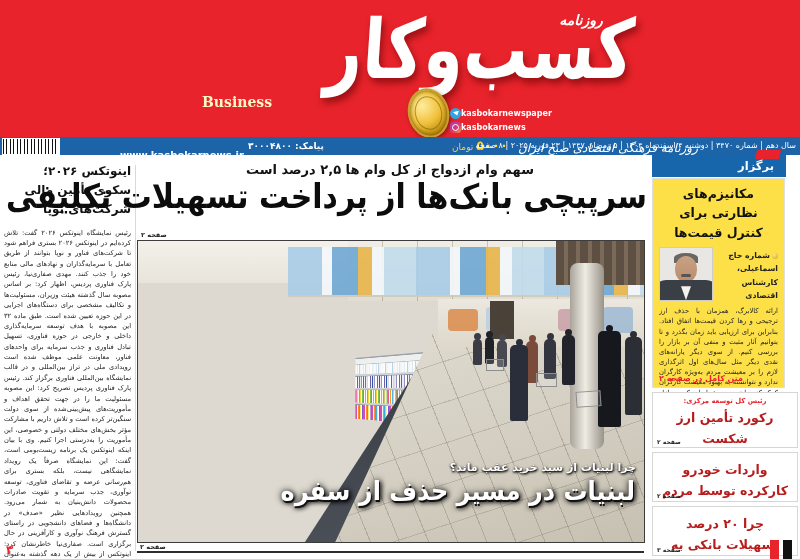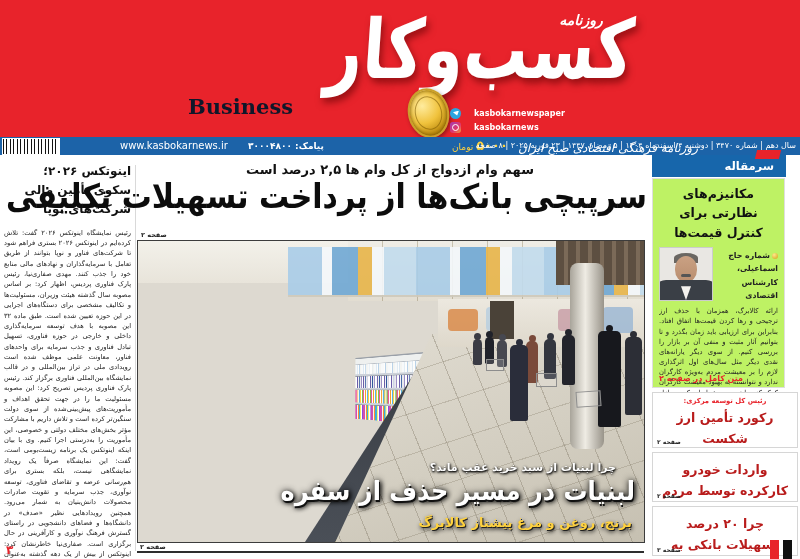--- a/index.html
+++ b/index.html
@@ -7,42 +7,42 @@
         font-family:"DejaVu Sans",sans-serif;direction:rtl;}
 
   
   .masthead{position:absolute;top:0;left:0;width:800px;height:137px;background:#e8232b;overflow:hidden;}
   .mh-label{position:absolute;left:546px;top:12px;width:70px;color:#fff;font-size:14px;font-weight:bold;
             font-style:italic;text-align:center;}
   .mh-logo{position:absolute;left:250px;top:18px;width:460px;text-align:center;color:#fff;
            font-size:64px;font-weight:900;letter-spacing:-3px;line-height:1.0;
            transform:scaleY(1.28) skewX(-5deg);transform-origin:center;
            text-shadow:3px 4px 7px rgba(90,0,0,.55);white-space:nowrap;}
-  .mh-business{position:absolute;left:188px;top:94px;color:#0f172a;font-size:21px;font-weight:bold;
+  .mh-business{position:absolute;left:202px;top:94px;color:#fef9c3;font-size:14px;font-weight:bold;
                font-family:"DejaVu Serif",serif;direction:ltr;}
   .coin{position:absolute;left:408px;top:88px;width:37px;height:46px;border-radius:50%;
         background:radial-gradient(circle at 38% 32%,#ffec9e,#f0c23c 45%,#b8860b 80%,#7a5a06);
         border:2px solid #caa02c;transform:rotate(-14deg);box-shadow:inset 0 0 4px #6b4e00,1px 2px 4px rgba(0,0,0,.4);}
   .coin-inner{position:absolute;left:5px;top:6px;right:5px;bottom:6px;border-radius:50%;
         border:1px solid rgba(120,85,0,.55);}
   .social-row{position:absolute;left:450px;width:170px;height:12px;display:flex;align-items:center;
-              gap:13px;direction:ltr;color:#fff;font-size:8px;font-weight:bold;}
+              gap:0;direction:ltr;color:#fff;font-size:8px;font-weight:bold;}
   .tg-icon{width:11px;height:11px;border-radius:50%;background:#2ca5e0;position:relative;flex:0 0 auto;}
   .tg-icon i{position:absolute;left:3px;top:3px;width:6px;height:5px;background:#fff;
              clip-path:polygon(0 35%,100% 0,70% 100%,30% 65%);}
   .ig-icon{width:11px;height:11px;border-radius:3px;background:linear-gradient(135deg,#a23bb8,#e0386c 60%,#f2a23c);
            position:relative;flex:0 0 auto;}
   .ig-icon i{position:absolute;left:2px;top:2px;width:5px;height:5px;border:1px solid #fff;border-radius:50%;}
 
   
   .infobar{position:absolute;top:137px;left:0;width:800px;height:18px;background:#1c63a8;color:#fff;}
   .barcode{position:absolute;left:2px;top:1px;width:56px;height:15px;background:#fff;
            background-image:repeating-linear-gradient(90deg,#111 0 1px,#fff 1px 3px,#111 3px 4px,#fff 4px 7px);
            border:1px solid #fff;}
-  .ib-site{position:absolute;left:120px;top:3px;font-size:10px;font-weight:normal;direction:ltr;}
+  .ib-site{position:absolute;left:120px;top:13px;font-size:10px;font-weight:bold;direction:ltr;}
   .ib-sms{position:absolute;left:248px;top:4px;font-size:9px;font-weight:bold;}
   .ib-price{position:absolute;left:452px;top:1px;font-size:9px;font-weight:normal;color:#ffd23f;white-space:nowrap;}
   .ib-price b{font-size:13px;}
   .ib-tagline{position:absolute;left:518px;top:4px;font-size:12px;font-style:italic;white-space:nowrap;}
   .ib-issue{position:absolute;right:4px;top:4px;font-size:8px;white-space:nowrap;}
 
   
   .leftcol{position:absolute;left:2px;top:160px;width:131px;height:397px;}
   .lc-title{font-size:12px;font-weight:bold;text-align:right;line-height:1.6;color:#111;margin:2px 2px 8px 2px;}
   .lc-body{font-size:6.7px;line-height:1.55;text-align:justify;color:#222;padding:0 2px;}
@@ -92,34 +92,34 @@
         background:repeating-linear-gradient(90deg,#5d4f41 0 8px,#7b6a58 8px 12px);}
   .wall{position:absolute;left:300px;top:58px;width:206px;height:48px;
         background:linear-gradient(#ece8df,#ded8cb);overflow:hidden;}
   .wall .blob{position:absolute;border-radius:4px;opacity:.85;}
   .doorway{position:absolute;left:352px;top:60px;width:24px;height:38px;background:#4a4238;}
   .column{position:absolute;left:432px;top:22px;width:34px;height:186px;border-radius:8px;
         background:linear-gradient(90deg,#a8a49a,#efece4 45%,#99948a);}
   .fig{position:absolute;border-radius:5px 5px 2px 2px;}
   .fig i{position:absolute;left:50%;top:-6px;width:7px;height:7px;margin-left:-3.5px;border-radius:50%;background:inherit;}
   .cart{position:absolute;border:1px solid #8d8d8d;background:rgba(255,255,255,.15);}
-  .cap-kicker{position:absolute;right:28px;top:220px;color:#fff;font-size:11px;font-weight:bold;
+  .cap-kicker{position:absolute;right:8px;top:220px;color:#fff;font-size:11px;font-weight:bold;
         text-shadow:0 1px 2px #000,1px 1px 3px #000;}
   .cap-head{position:absolute;right:9px;top:236px;color:#fff;font-size:24px;font-weight:900;
         text-shadow:1px 2px 0 #111,0 0 7px rgba(0,0,0,.9),2px 2px 5px #000;transform:scaleY(1.1);}
   .cap-sub{position:absolute;right:12px;top:274px;color:#ffd23f;font-size:13px;font-weight:bold;
         text-shadow:1px 1px 0 #222,1px 2px 4px #000;}
   .photo-pageref{position:absolute;left:140px;top:543px;font-size:6.5px;font-weight:bold;color:#222;}
   .bottom-rule{position:absolute;left:137px;top:551px;width:507px;height:2px;background:#2e2e2e;}
 
   
   .ed-tab{position:absolute;left:652px;top:155px;width:134px;height:22px;background:#1766ab;}
   .ed-tab .notch{position:absolute;right:6px;top:-5px;width:24px;height:9px;background:#e8232b;transform:skewX(-14deg);}
   .ed-tab span{position:absolute;right:12px;top:4px;color:#fff;font-size:11.5px;font-weight:bold;}
-  .ed-box{position:absolute;left:652px;top:178px;width:133px;height:210px;background:#bef264;
+  .ed-box{position:absolute;left:652px;top:178px;width:133px;height:210px;background:#fde047;
           border:1px solid #dedede;box-sizing:border-box;padding:5px 6px;}
   .ed-title{font-size:12.5px;font-weight:bold;text-align:center;line-height:1.55;color:#111;}
   .ed-authrow{display:flex;flex-direction:row;gap:5px;margin-top:5px;align-items:flex-start;}
   .ed-auth{flex:1;font-size:7.8px;font-weight:bold;color:#222;line-height:1.7;padding-top:2px;}
   .ed-auth .dot{display:inline-block;width:6px;height:6px;border-radius:50%;
         background:radial-gradient(circle at 35% 30%,#ffe98a,#d4a017);vertical-align:middle;margin-left:2px;}
   .ed-photo{flex:0 0 auto;width:52px;height:52px;background:#e9e7e3;position:relative;overflow:hidden;
         border:1px solid #ccc;}
   .ed-photo .suit{position:absolute;left:-6px;right:-6px;bottom:-4px;height:24px;background:#3a3f46;
         border-radius:12px 12px 0 0;}
@@ -242,28 +242,27 @@
       </div>
     <div class="fig" style="left:487px;top:96px;width:17px;height:78px;background:#2c2e36;">
         <i></i>
       </div>
     <div class="cart" style="left:348px;top:118px;width:16px;height:10px;"></div>
     <div class="cart" style="left:398px;top:132px;width:19px;height:12px;"></div>
     <div class="cart" style="left:438px;top:150px;width:23px;height:14px;transform:rotate(-4deg);"></div>
 
     <div class="cap-kicker">چرا لبنیات از سبد خرید عقب ماند؟</div>
     <div class="cap-head">لبنیات در مسیر حذف از سفره</div>
-    <div class="cap-sub">برنج، روغن و مرغ پیشتاز کالابرگ</div>
   </div>
   <div class="photo-pageref">صفحه ۲</div>
   <div class="bottom-rule"></div>
 
   <div class="ed-tab">
     <div class="notch"></div>
-    <span>سرمقاله</span>
+    <span>برگزار</span>
   </div>
   <div class="ed-box">
     <div class="ed-title">مکانیزم‌های نظارتی برای کنترل قیمت‌ها</div>
     <div class="ed-authrow">
       <div class="ed-auth">
         <span class="dot"></span><span>شماره حاج اسماعیلی،</span><br>
         <span>کارشناس اقتصادی</span>
       </div>
       <div class="ed-photo">
         <div class="hair"></div>

